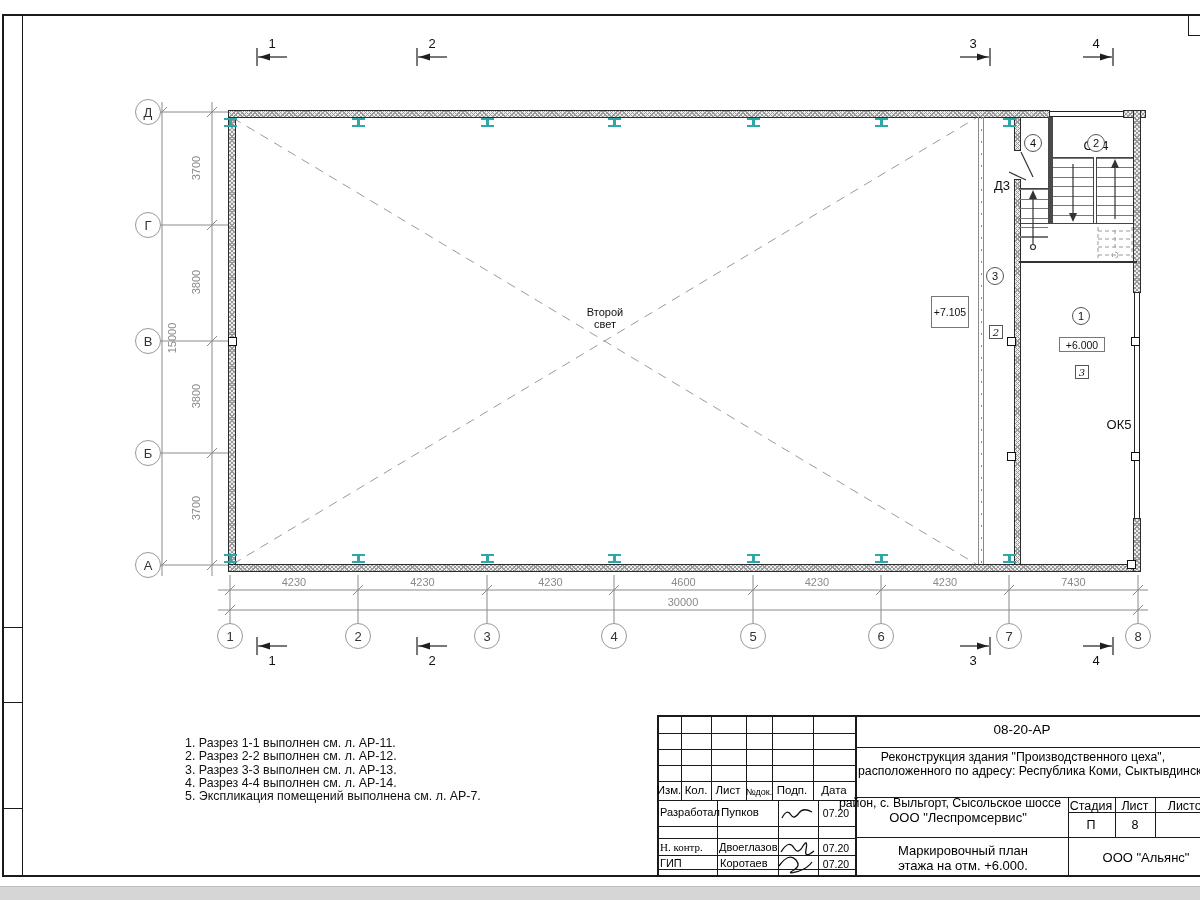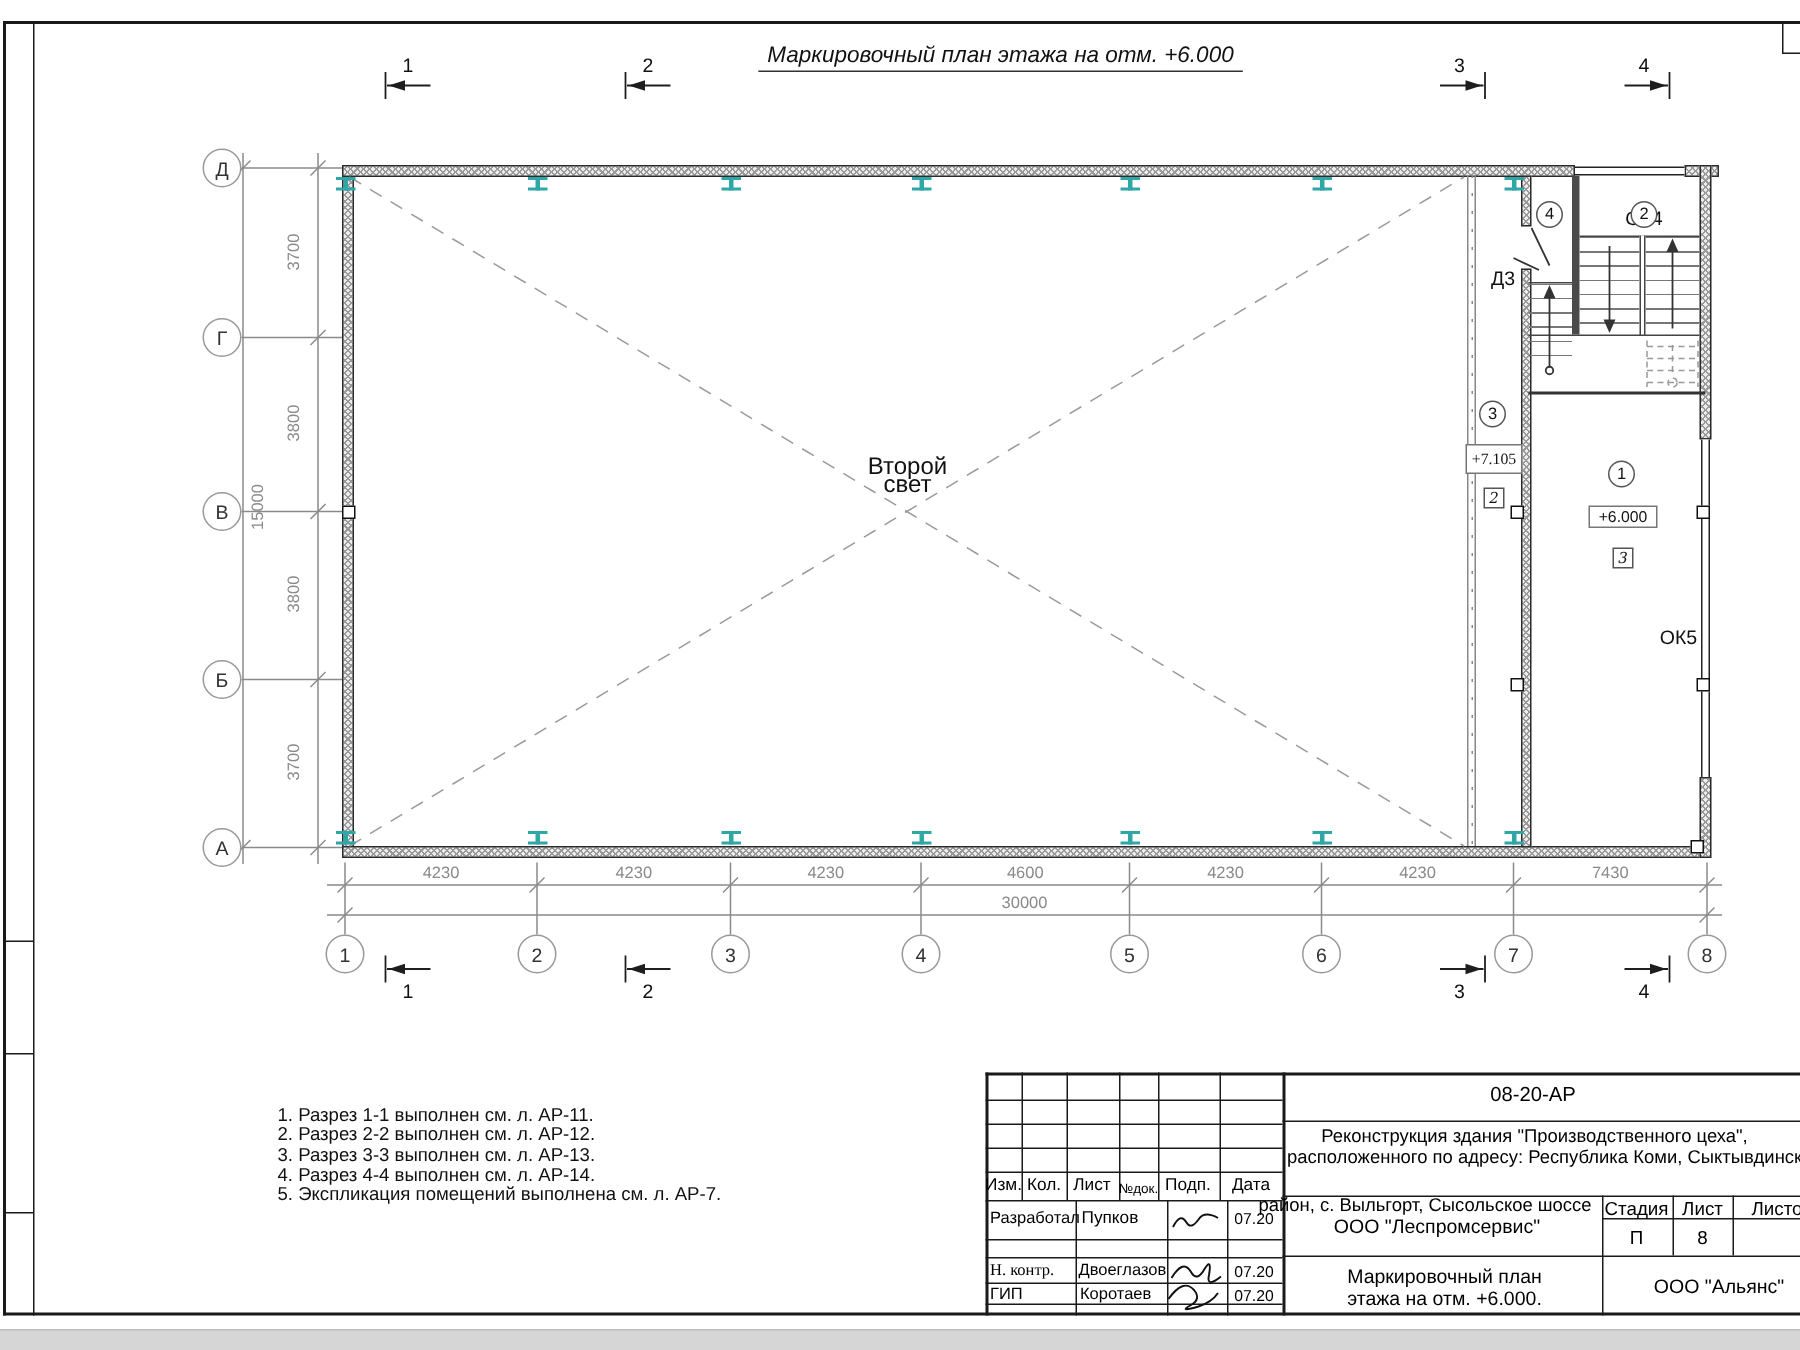--- a/index.html
+++ b/index.html
@@ -18,21 +18,21 @@
   .str{position:absolute;background:#fff;border-left:1px solid #444;border-right:1px solid #444;box-sizing:border-box;z-index:3;}
   .sline{position:absolute;background:#444;z-index:3;}
   .axc{position:absolute;width:26px;height:26px;border:1px solid #999;border-radius:50%;background:#fff;
     display:flex;align-items:center;justify-content:center;font-size:13px;color:#333;z-index:4;box-sizing:border-box;}
   .rmc{position:absolute;width:18px;height:18px;border:1px solid #555;border-radius:50%;background:#fff;
     display:flex;align-items:center;justify-content:center;font-size:11px;color:#111;z-index:5;box-sizing:border-box;}
   .dim{position:absolute;width:70px;font-size:11px;color:#8a8a8a;text-align:center;white-space:nowrap;z-index:4;}
   .dimv{position:absolute;width:70px;font-size:11px;color:#8a8a8a;text-align:center;white-space:nowrap;transform:rotate(-90deg);z-index:4;}
   .sec{position:absolute;width:22px;font-size:13px;color:#111;text-align:center;z-index:4;}
   .lbl{position:absolute;font-size:13px;color:#111;white-space:nowrap;z-index:5;margin-top:20px;}
-  .small-lbl{position:absolute;font-size:16px;color:#111;text-align:center;line-height:12px;z-index:5;}
+  .small-lbl{position:absolute;font-size:11px;color:#111;text-align:center;line-height:12px;z-index:5;}
   .ebox{position:absolute;border:1px solid #777;background:#fff;font-size:10.5px;color:#111;
     display:flex;align-items:center;justify-content:center;z-index:6;box-sizing:border-box;}
   .ibox{position:absolute;border:1px solid #555;background:#fff;font-size:10px;color:#111;font-style:italic;
     font-family:"DejaVu Serif",serif;display:flex;align-items:center;justify-content:center;z-index:6;box-sizing:border-box;}
   .ibeam{position:absolute;width:13px;height:9px;z-index:3;
     background:linear-gradient(#2fa7a7,#2fa7a7) 0 0/100% 2px no-repeat,
                linear-gradient(#2fa7a7,#2fa7a7) 50% 0/3px 100% no-repeat,
                linear-gradient(#2fa7a7,#2fa7a7) 0 100%/100% 2px no-repeat;}
   .sqr{position:absolute;width:9px;height:9px;background:#fff;border:1.5px solid #111;box-sizing:border-box;z-index:4;}
   .note{position:absolute;font-size:12.4px;color:#111;white-space:nowrap;z-index:4;}
@@ -57,21 +57,20 @@
   <div class="hl" style="left:2px;top:14px;width:1198px;height:1.5px;"></div>
   <div class="vl" style="left:2px;top:14px;width:1.5px;height:863px;"></div>
   <div class="vl" style="left:22px;top:14px;width:1px;height:863px;"></div>
   <div class="hl" style="left:2px;top:875px;width:1198px;height:2px;"></div>
   <div class="hl" style="left:2px;top:627px;width:20px;height:1px;"></div>
   <div class="hl" style="left:2px;top:702px;width:20px;height:1px;"></div>
   <div class="hl" style="left:2px;top:808px;width:20px;height:1px;"></div>
   <div class="abs" style="left:1188px;top:14px;width:20px;height:22px;border:1.5px solid #1a1a1a;box-sizing:border-box;"></div>
   <div class="gray-strip"></div>
 
-  <div class="ttl" style="left:667px;top:28px;">Маркировочный план этажа на отм. +6.000</div>
 
   <div class="wall" style="left:228px;top:110px;width:8px;height:462px;"></div>
   <div class="wall" style="left:228px;top:110px;width:822px;height:8px;"></div>
   <div class="wall" style="left:1123px;top:110px;width:23px;height:8px;"></div>
   <div class="wall" style="left:228px;top:564px;width:912px;height:8px;"></div>
   <div class="wall" style="left:1133px;top:110px;width:8px;height:183px;"></div>
   <div class="wall" style="left:1133px;top:518px;width:8px;height:54px;"></div>
   <div class="wall" style="left:1014px;top:117px;width:7px;height:34px;"></div>
   <div class="wall" style="left:1014px;top:179px;width:7px;height:386px;"></div>
   <div class="wall-solid" style="left:1048px;top:117px;width:5px;height:106px;"></div>
@@ -90,21 +89,21 @@
 
   <div class="small-lbl" style="left:565px;top:306px;width:80px;">
     <div>Второй</div>
     <div>свет</div>
   </div>
   <div class="lbl" style="left:1096px;top:118px;transform:translateX(-50%);">ОК4</div>
   <div class="rmc" style="left:1087px;top:134px;">2</div>
   <div class="rmc" style="left:1024px;top:134px;">4</div>
   <div class="lbl" style="left:994px;top:158px;">Д3</div>
   <div class="rmc" style="left:986px;top:267px;">3</div>
-  <div class="ebox" style="left:977px;top:296px;width:38px;height:20px;font-family:Liberation Serif, serif;">+7.105</div>
+  <div class="ebox" style="left:931px;top:296px;width:38px;height:32px;">+7.105</div>
   <div class="ibox" style="left:989px;top:325px;width:14px;height:14px;">2</div>
   <div class="rmc" style="left:1072px;top:307px;">1</div>
   <div class="ebox" style="left:1059px;top:337px;width:46px;height:15px;">+6.000</div>
   <div class="ibox" style="left:1075px;top:365px;width:14px;height:14px;">3</div>
   <div class="lbl" style="left:1119px;top:397px;transform:translateX(-50%);">ОК5</div>
 
   <svg class="overlay" id="ov" xmlns="http://www.w3.org/2000/svg">
       <line x1="218" y1="590" x2="1148" y2="590" class="g"></line>
       <line x1="218" y1="610" x2="1148" y2="610" class="g"></line>
       <line x1="212" y1="102" x2="212" y2="576" class="g"></line>

